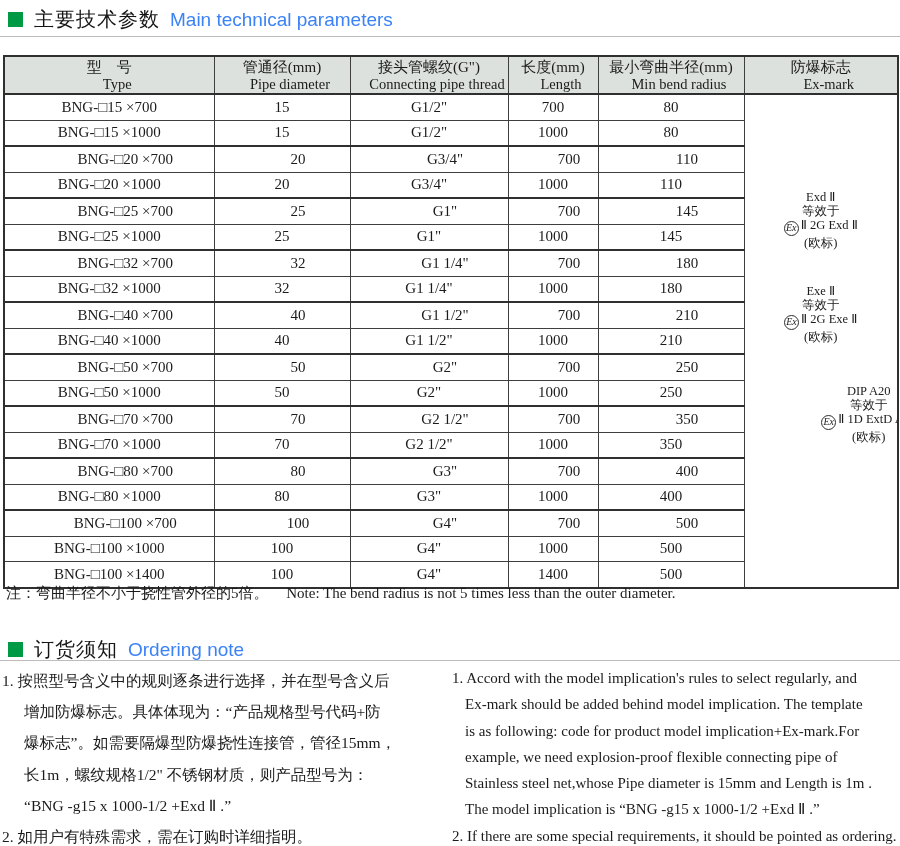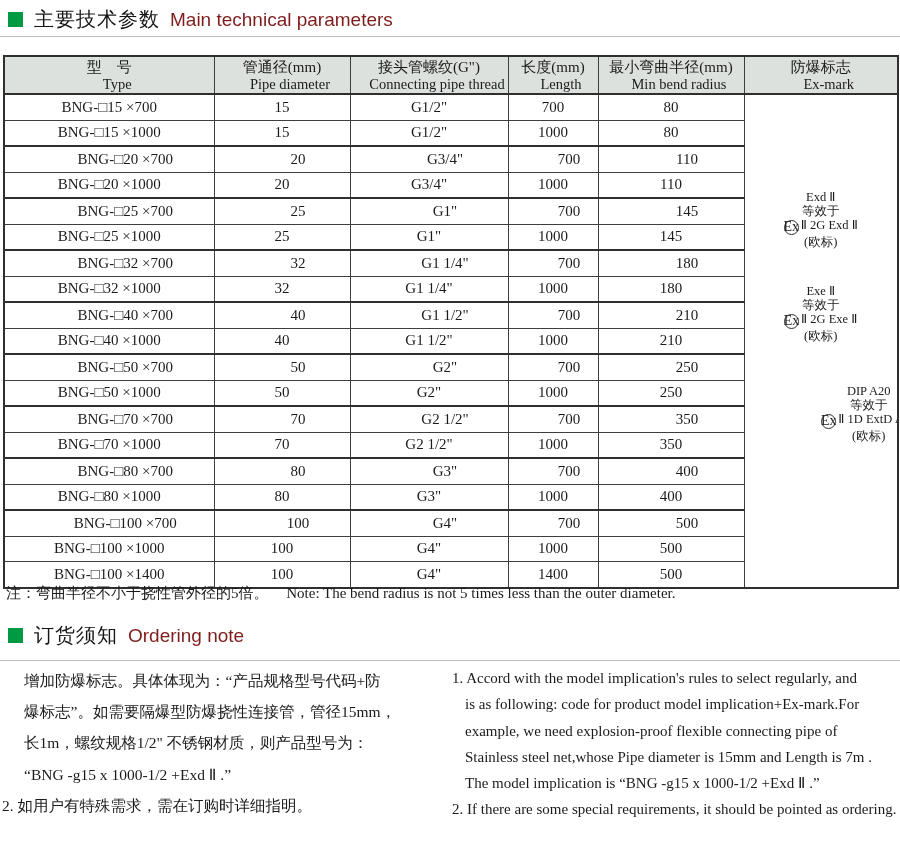--- a/index.html
+++ b/index.html
@@ -5,24 +5,24 @@
   html,body{margin:0;padding:0;}
   body{
     width:900px;height:846px;position:relative;overflow:hidden;
     background:#ffffff;color:#1b1b1b;
     font-family:"Liberation Serif", serif;
   }
   
   .sec-head{position:absolute;left:8px;display:flex;align-items:center;
     font-family:"Liberation Sans", sans-serif;}
   #sec1{top:6px;}
-  #sec2{top:622px;}
+  #sec2{top:636px;}
   .green-sq{width:15px;height:15px;background:#009944;margin-right:11px;flex:0 0 auto;}
   .head-zh{font-size:20px;font-weight:normal;color:#151515;letter-spacing:1px;}
-  .head-en{font-size:19px;color:#7f1d1d;margin-left:10px;}
+  .head-en{font-size:19px;color:#3b82f6;margin-left:10px;}
   .gray-rule{position:absolute;left:0;width:900px;height:1px;background:#bdbdbd;}
   #rule1{top:36px;}
   #rule2{top:660px;}
 
   
   table{
     position:absolute;top:55px;left:3px;width:894px;
     border-collapse:collapse;table-layout:fixed;
     border:2px solid #2f2f2f;
   }
@@ -36,21 +36,21 @@
   tbody tr.group-start td{border-top:2.5px solid #2f2f2f;padding-left:32px;}
   .ex-cell{position:relative;vertical-align:top;}
   .ex-block{position:absolute;left:0;width:100%;text-align:center;
     font-size:12.5px;line-height:14px;color:#1b1b1b;}
   .ex-block-0{top:95px;}
   .ex-block-1{top:189px;}
   .ex-block-2{top:289px;margin-left:48px;}
   .ex-sym{
     display:inline-flex;align-items:center;justify-content:center;
     width:13px;height:13px;border:1px solid #2f2f2f;border-radius:50%;
-    font-size:14px;line-height:1;
+    font-size:10px;font-style:italic;line-height:1;
     margin-right:2px;vertical-align:-2px;
   }
 
   
   #note{position:absolute;top:572px;left:6px;font-size:15px;white-space:nowrap;margin-top:12px;}
   #note .note-en{margin-left:14px;}
 
   
   .ordering-col{position:absolute;top:665px;white-space:nowrap;}
   #ordering-zh{left:2px;width:444px;font-size:15.5px;line-height:31.2px;}
@@ -268,26 +268,28 @@
 </div>
 
 <div class="sec-head" id="sec2">
   <span class="green-sq"></span>
   <span class="head-zh">订货须知</span>
   <span class="head-en">Ordering note</span>
 </div>
 <div class="gray-rule" id="rule2"></div>
 
 <div class="ordering-col" id="ordering-zh">
+    <div>1. 按照型号含义中的规则逐条进行选择，并在型号含义后</div>
     <div class="cont">增加防爆标志。具体体现为：“产品规格型号代码+防</div>
     <div class="cont">爆标志”。如需要隔爆型防爆挠性连接管，管径15mm，</div>
     <div class="cont">长1m，螺纹规格1/2"  不锈钢材质，则产品型号为：</div>
     <div class="cont">“BNG -g15 x 1000-1/2 +Exd Ⅱ .”</div>
     <div>2. 如用户有特殊需求，需在订购时详细指明。</div>
   </div>
 <div class="ordering-col" id="ordering-en">
     <div>1. Accord with the model implication's rules to select regularly, and</div>
+    <div class="cont">Ex-mark should be added behind model implication. The template</div>
     <div class="cont">is as following: code for product model implication+Ex-mark.For</div>
     <div class="cont">example, we need  explosion-proof flexible connecting pipe of</div>
-    <div class="cont">Stainless steel net,whose Pipe diameter is 15mm and Length is 7m .</div>
+    <div class="cont">Stainless steel net,whose Pipe diameter is 15mm and Length is 1m .</div>
     <div class="cont">The model implication is “BNG -g15 x 1000-1/2 +Exd Ⅱ .”</div>
     <div>2. If there are some special requirements, it should be pointed as ordering.</div>
   </div>
 
 </body></html>

